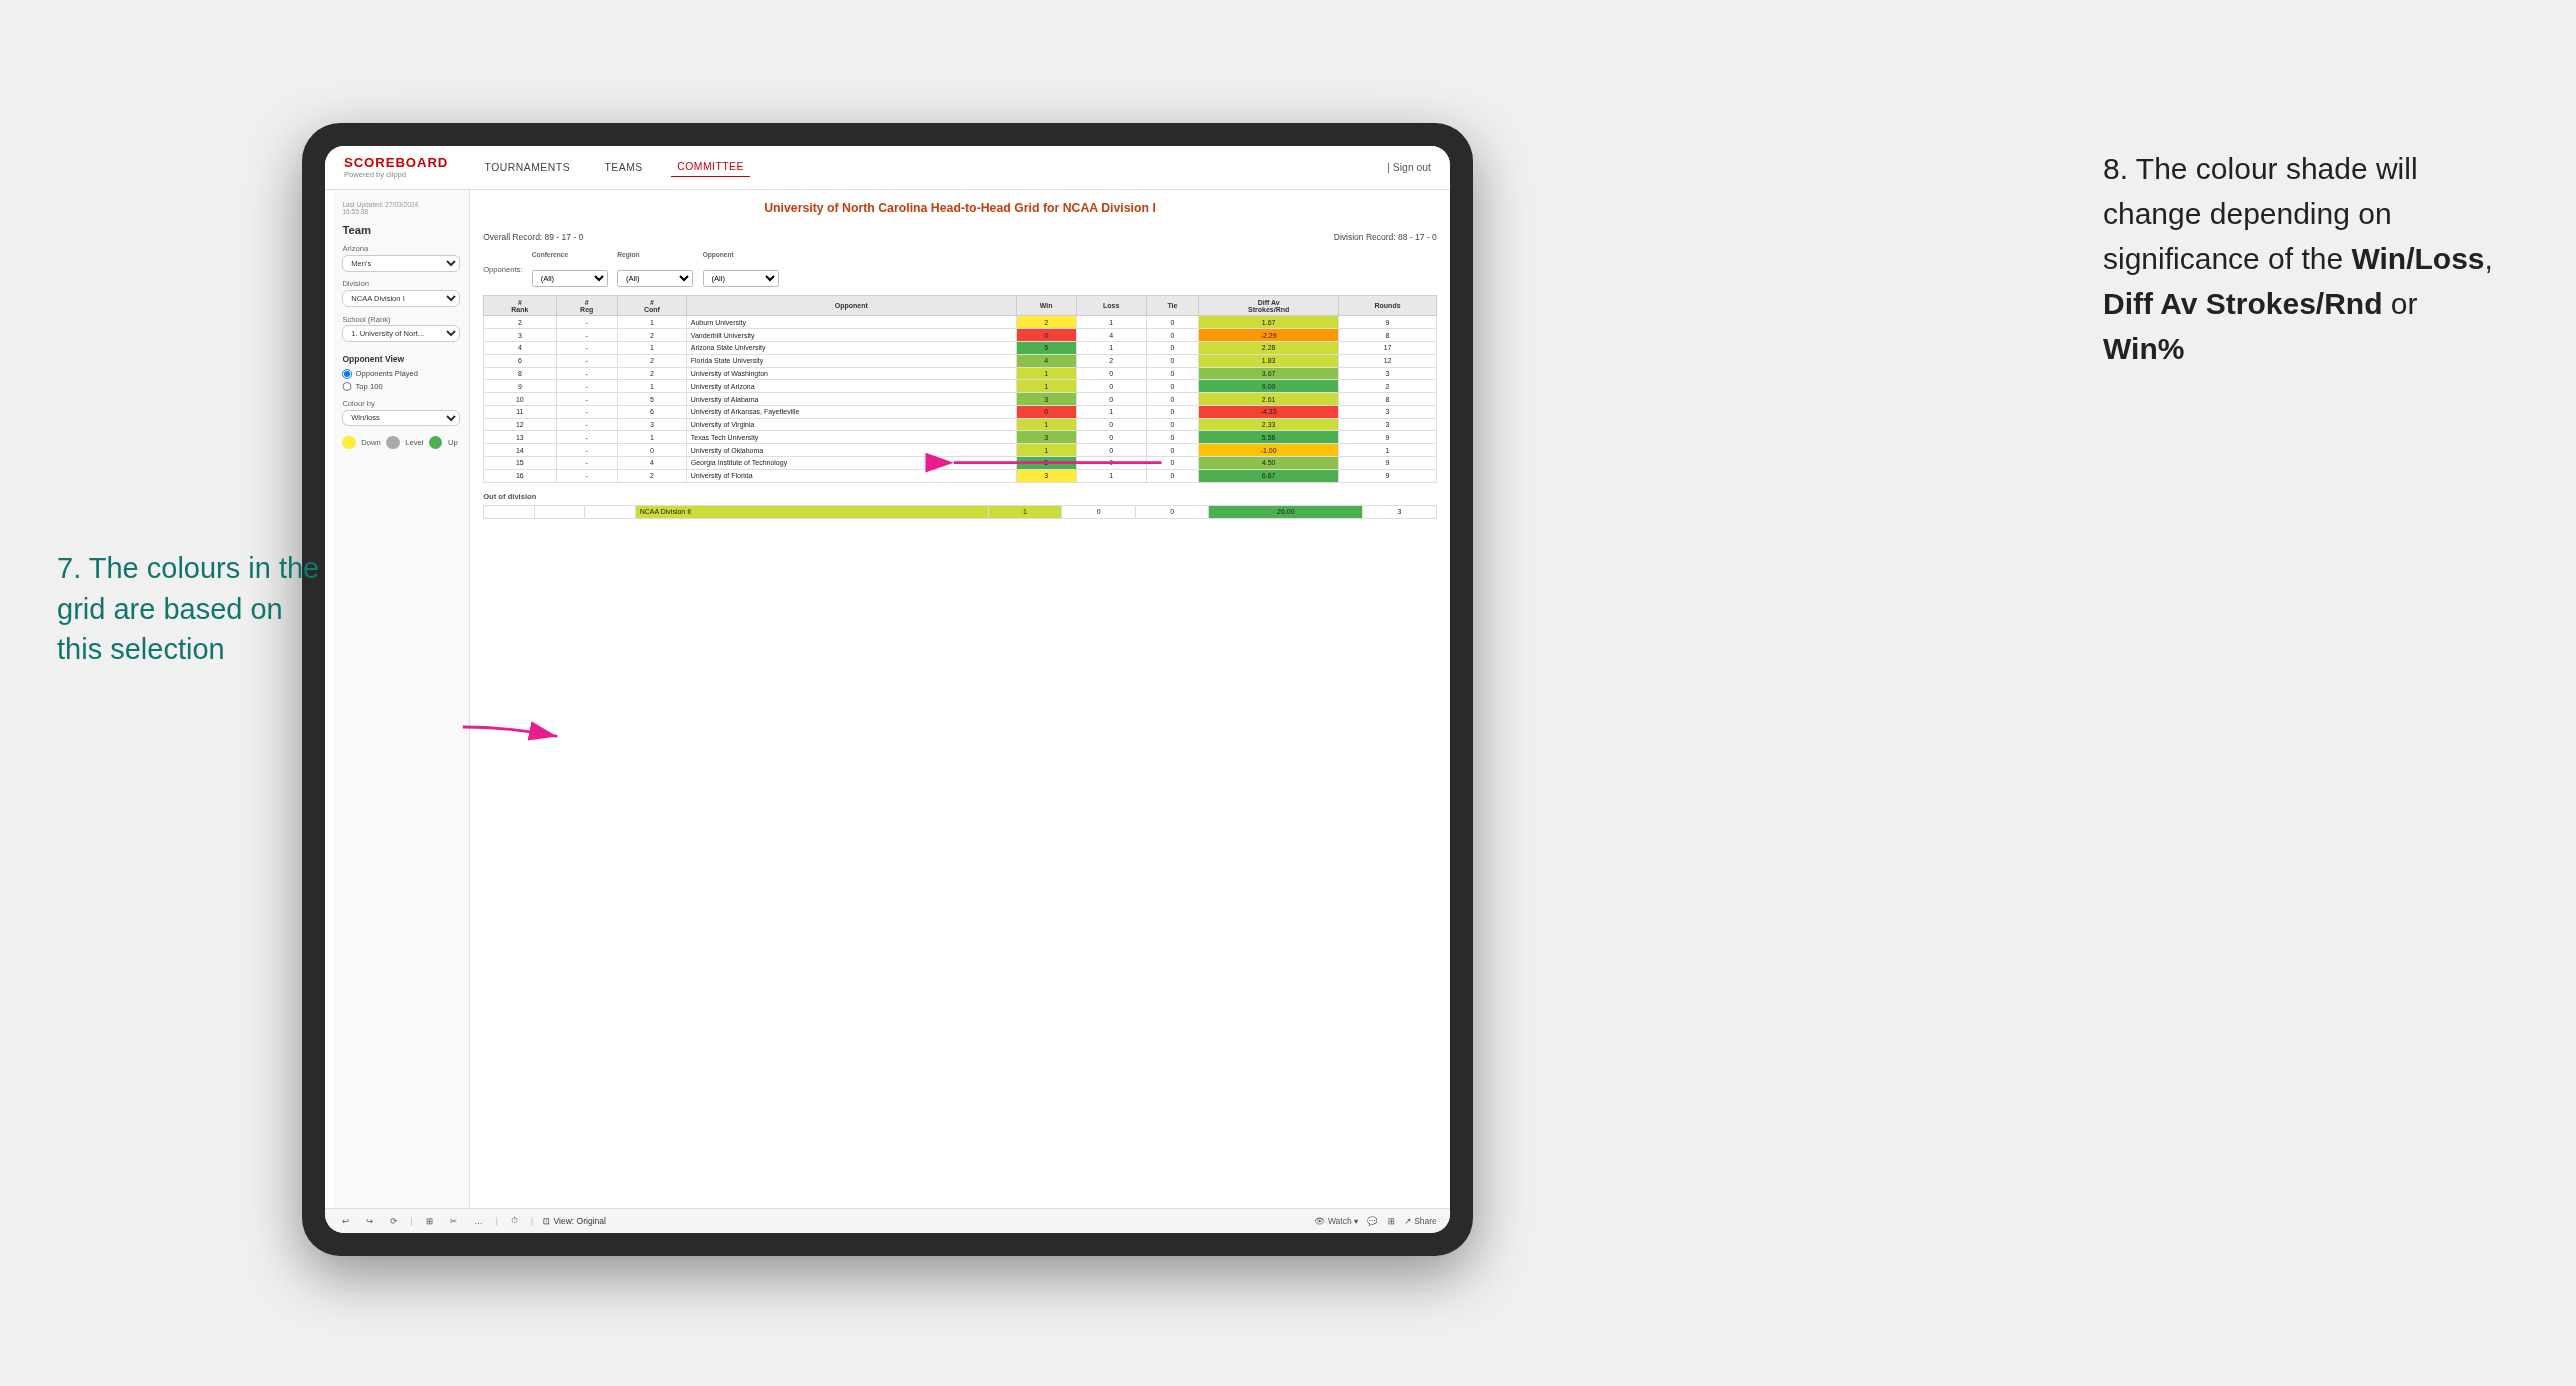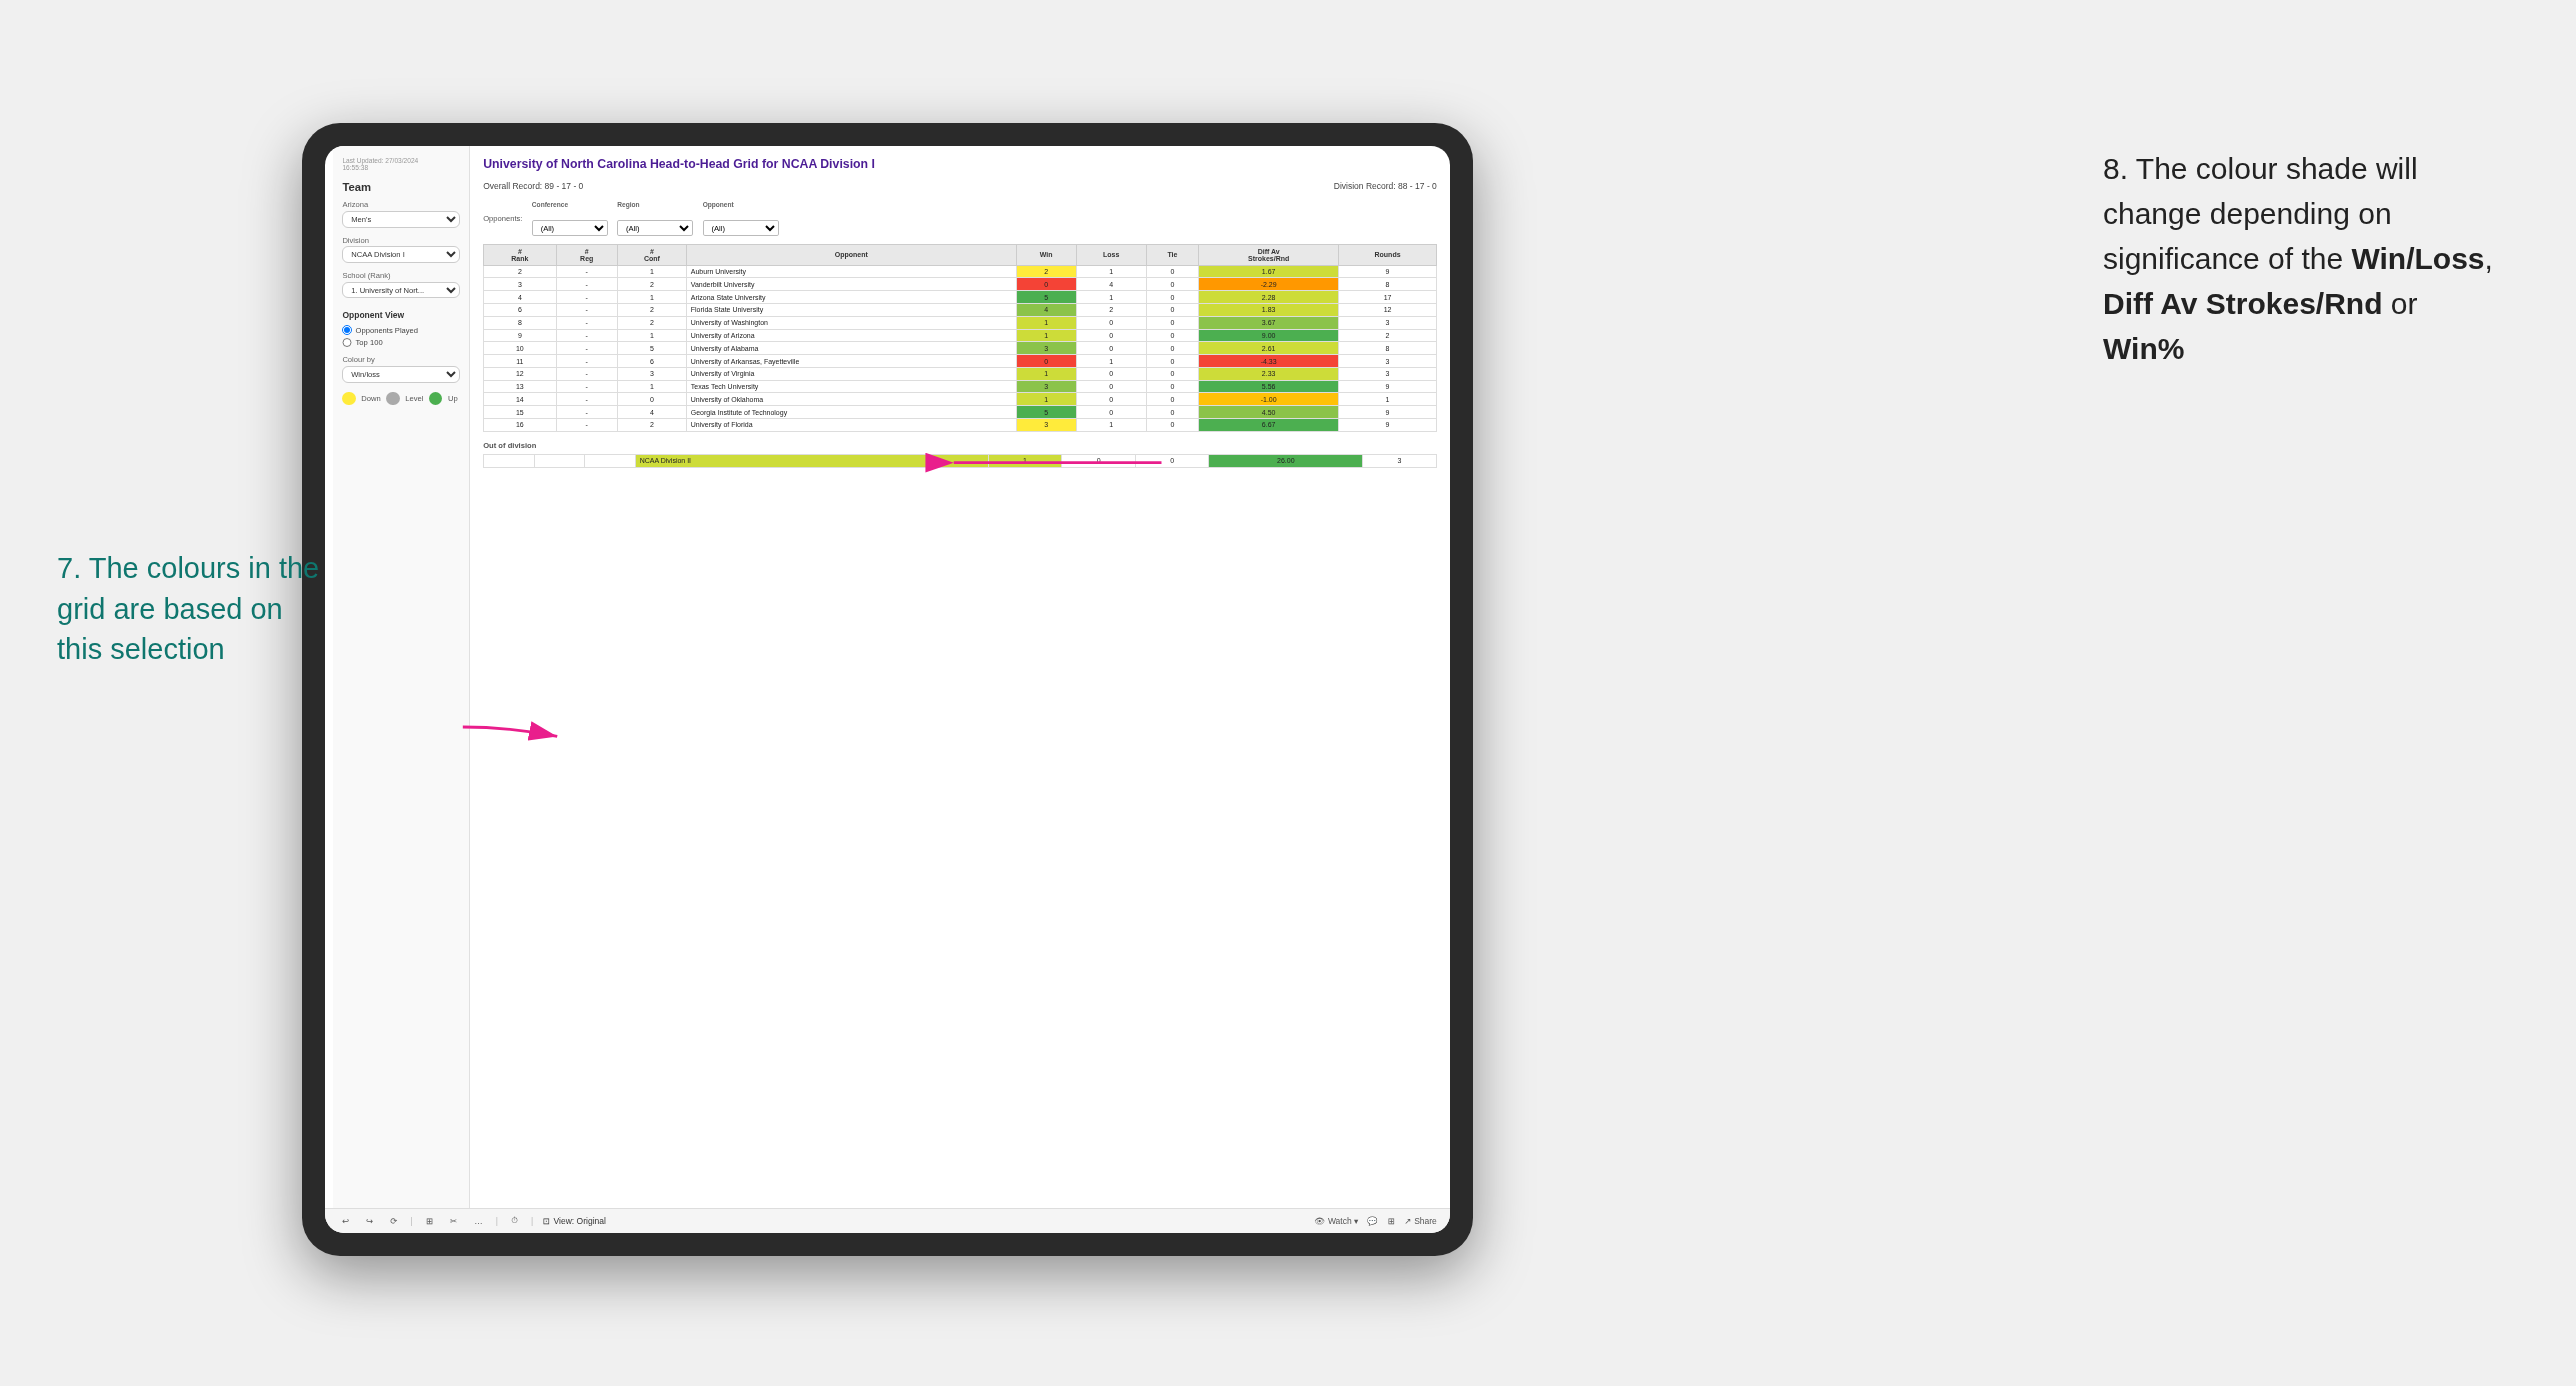--- a/index.html
+++ b/index.html
@@ -205,23 +205,23 @@
     
     .grid-area {
       flex: 1;
       overflow-y: auto;
       padding: 11.3px 13.2px;
     }
 
     .grid-title {
       font-size: 12.3px;
       font-weight: 700;
-      color: #4c1d95;
-      margin-bottom: 10px;
-      text-align: left;
+      color: #c2410c;
+      margin-bottom: 17px;
+      text-align: center;
     }
     .grid-subtitle-row {
       display: flex;
       justify-content: space-between;
       font-size: 8.5px;
       color: #444;
       margin-bottom: 9.4px;
     }
 
     
@@ -329,20 +329,31 @@
       align-items: center;
       gap: 2.8px;
     }
   </style>
 </head>
 <body>
 
 <div class="tablet-frame">
   <div class="tablet-screen">
 
+    <div class="nav-bar">
+      <div class="logo-area">
+        <span class="logo-text">SCOREBOARD</span>
+        <span class="logo-sub">Powered by clippd</span>
+      </div>
+      <span class="nav-item">TOURNAMENTS</span>
+      <span class="nav-item">TEAMS</span>
+      <span class="nav-item active">COMMITTEE</span>
+      <div class="nav-spacer"></div>
+      <span class="sign-out">| <span>Sign out</span></span>
+    </div>
 
 
     <div class="main-content">
 
       <div class="left-panel">
         <div class="timestamp">Last Updated: 27/03/2024<br>16:55:38</div>
 
         <div class="panel-section-title">Team</div>
 
         <div class="panel-label">Arizona</div>

